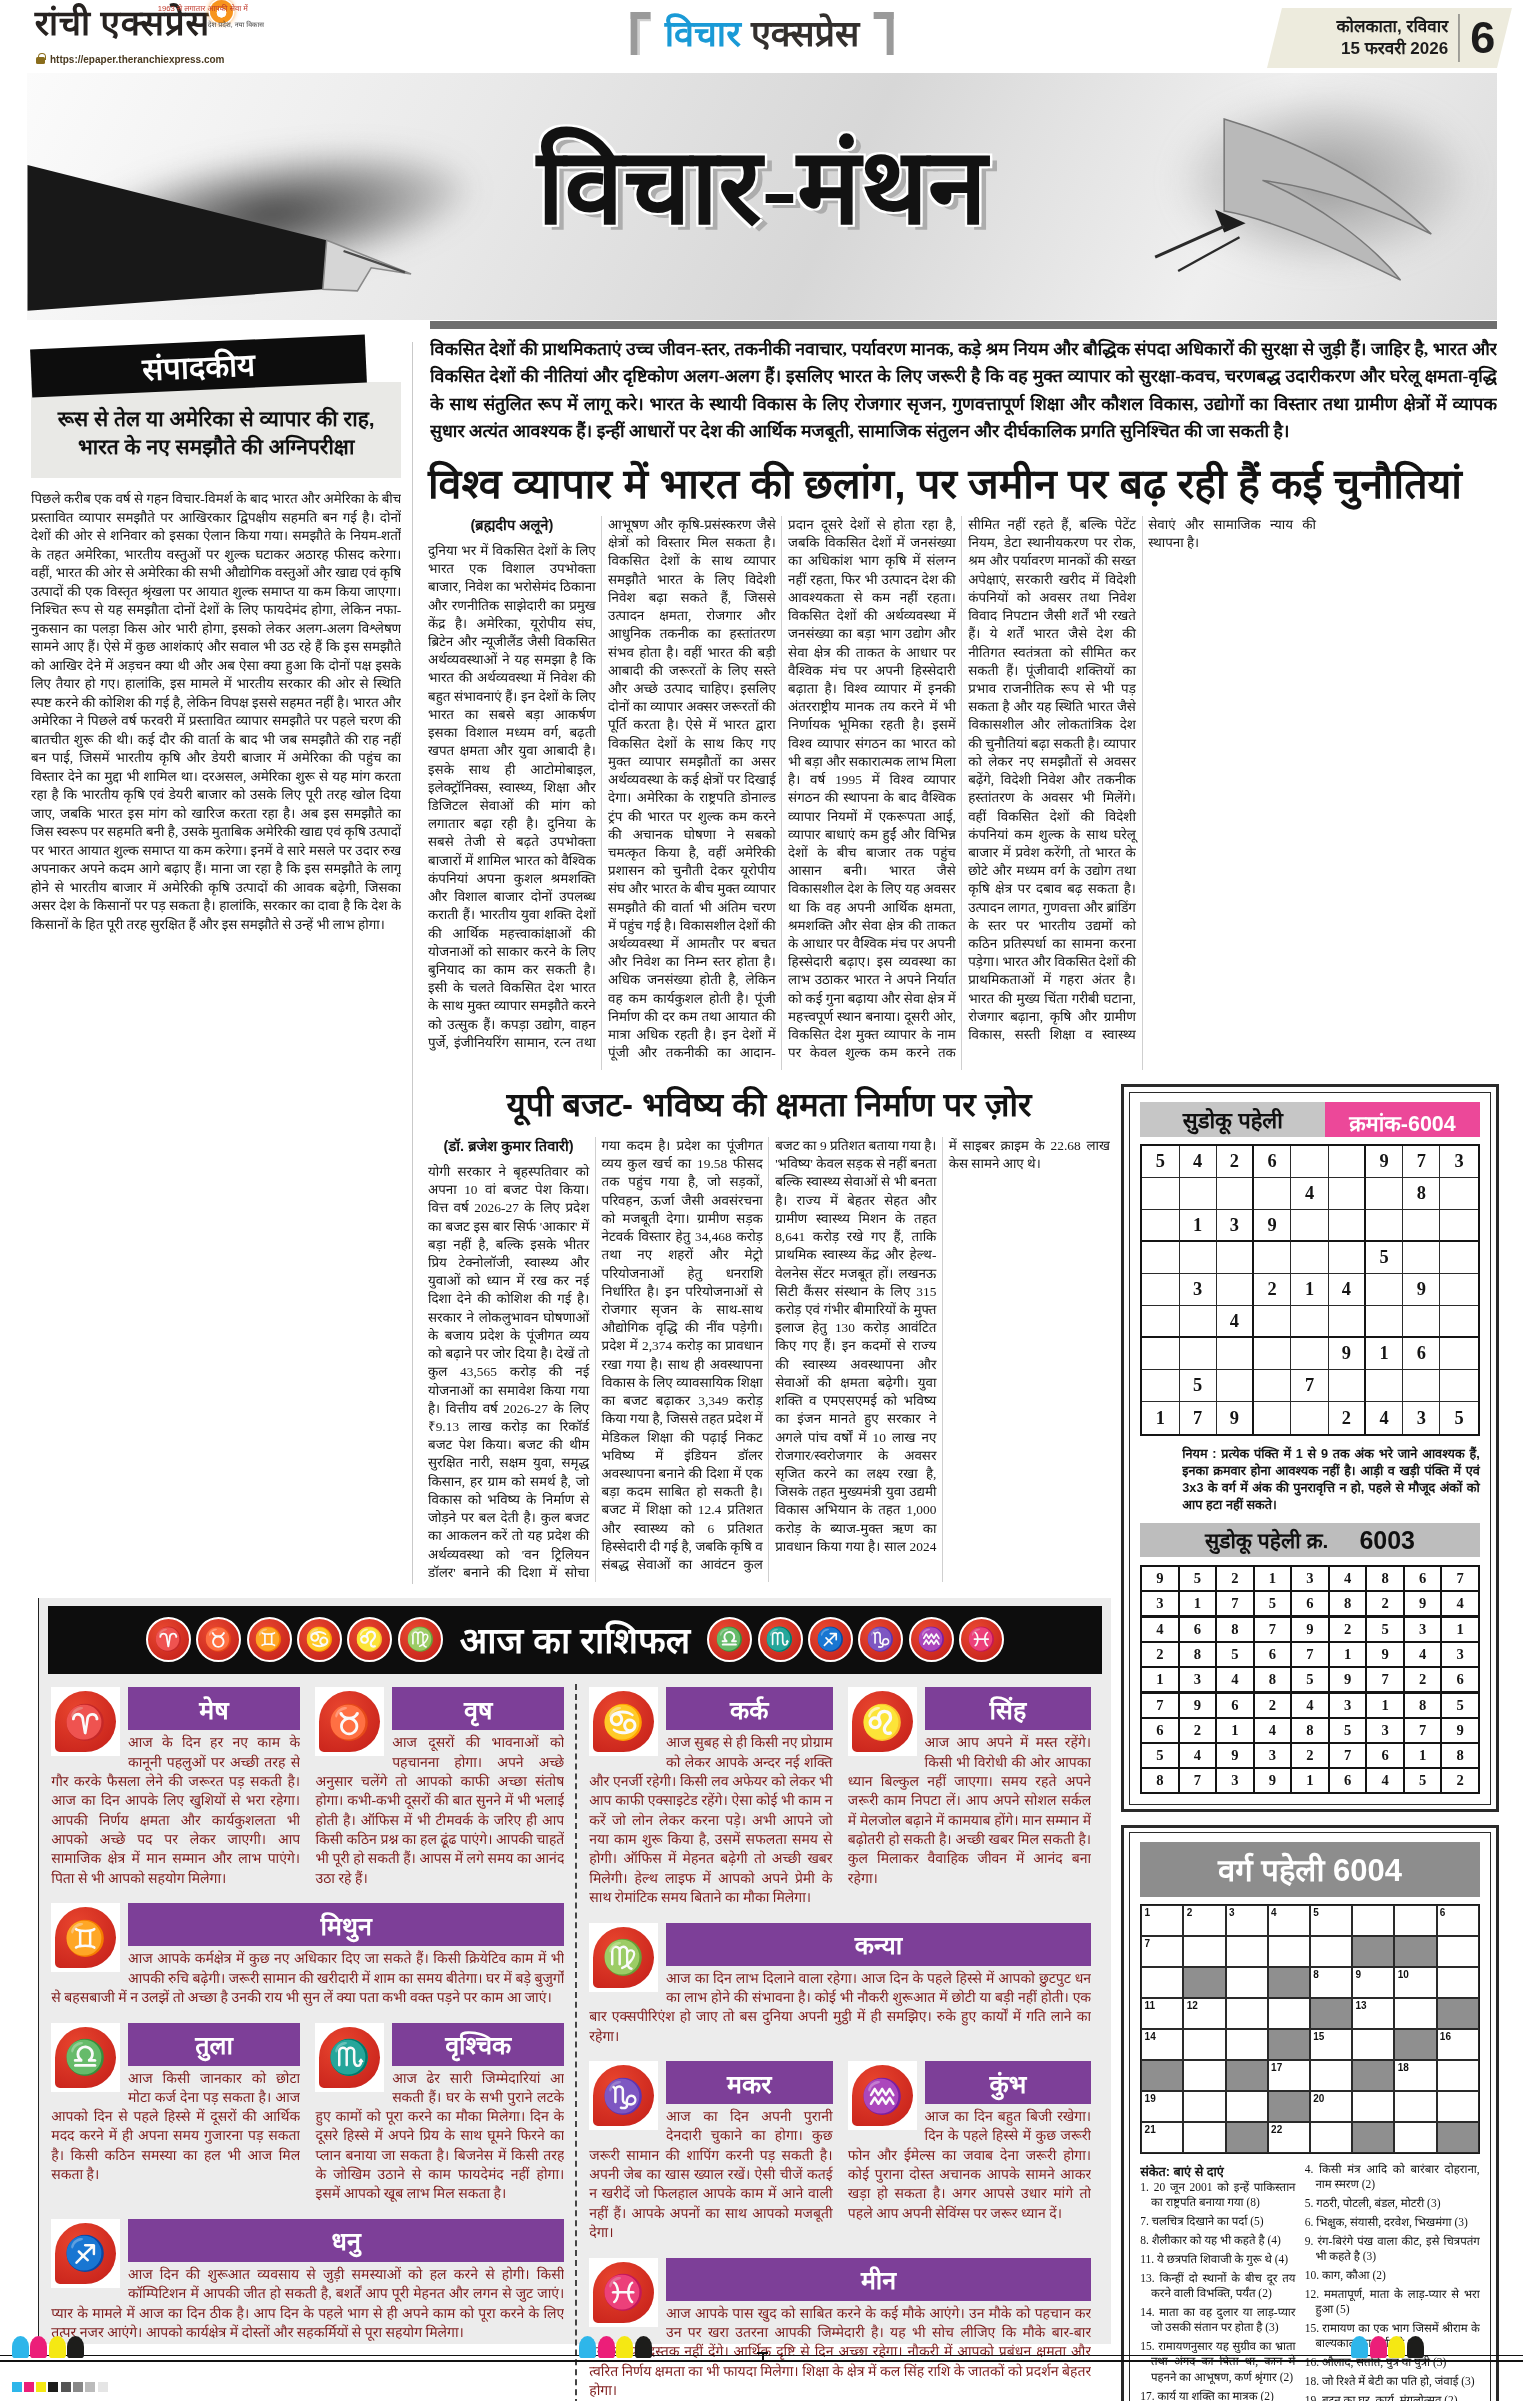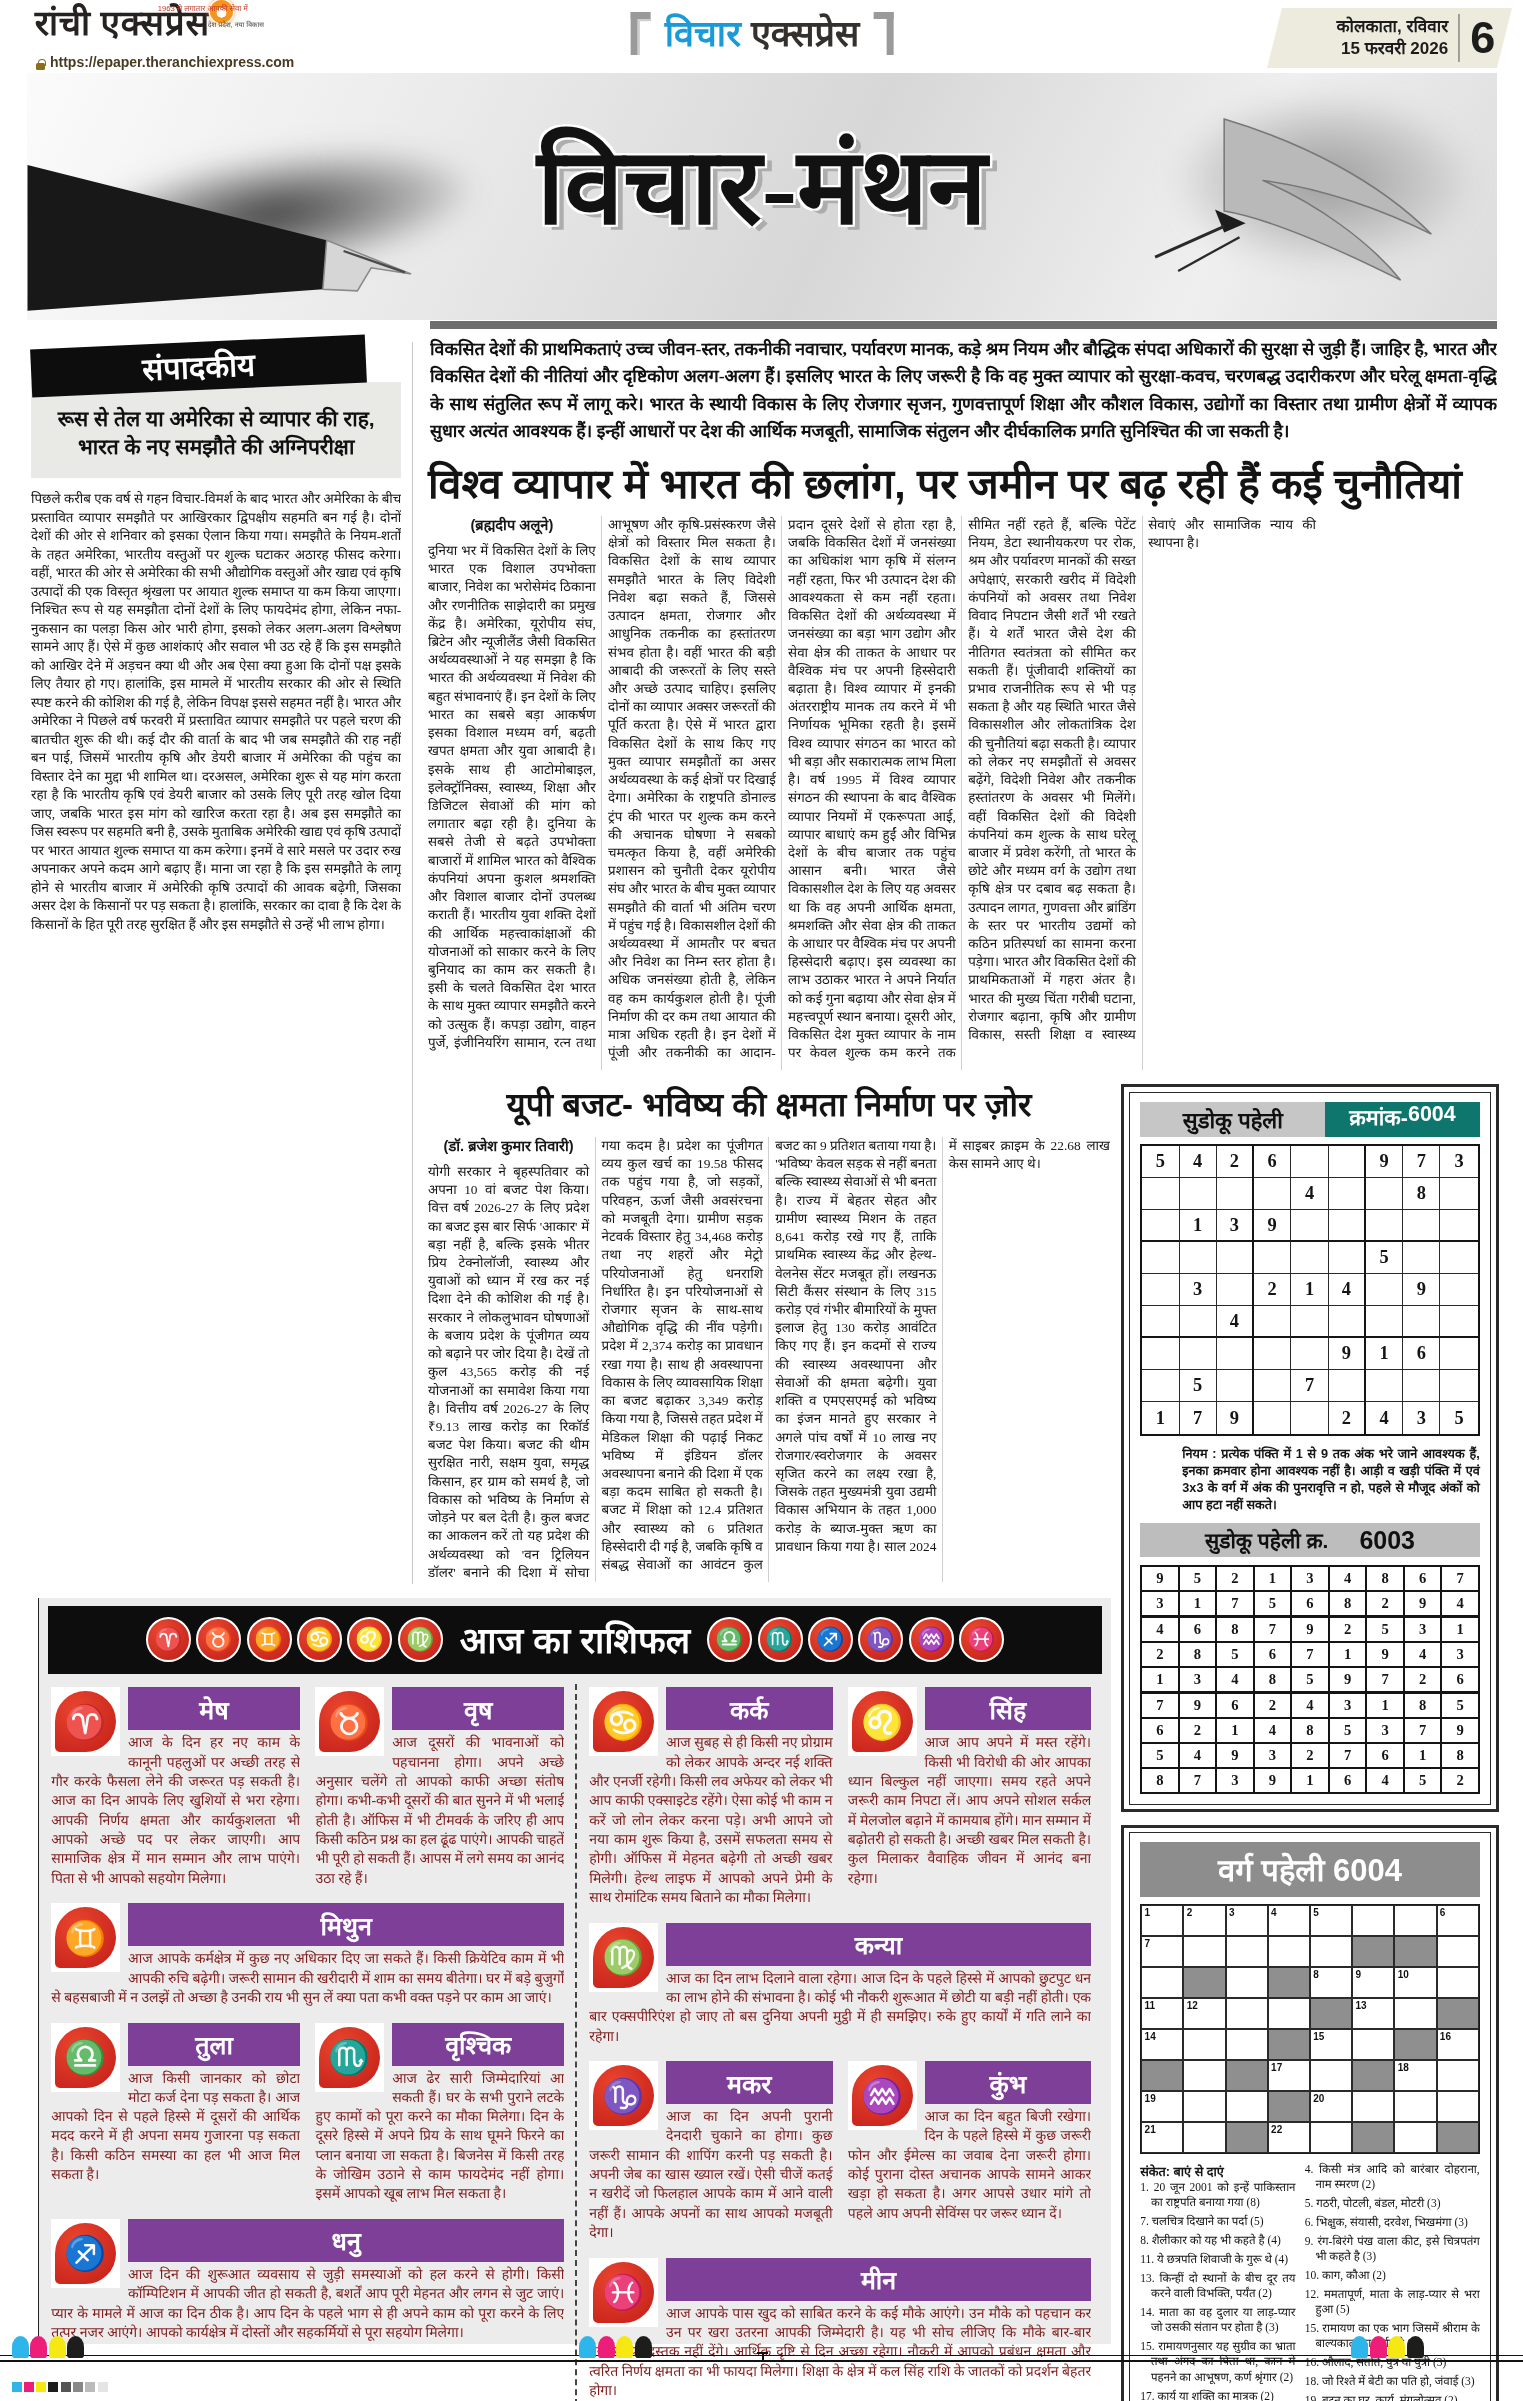--- a/index.html
+++ b/index.html
@@ -9,21 +9,21 @@
 
   
   #header { position:absolute; left:27px; top:4.6px; width:1470px; height:66px; }
   #logo-block { position:absolute; left:7.7px; top:1.5px; }
   #logo-title { font-size:35px; font-weight:900; color:#262220; letter-spacing:0.8px; line-height:1; font-family:"Liberation Serif",serif; }
   #logo-sun { display:inline-block; width:23px; height:23px; border-radius:50%; vertical-align:top;
     background:radial-gradient(circle at 50% 55%, #ffffff 0 28%, #f7941d 30% 70%, #f26522 100%);
     box-shadow:0 0 0 1.5px #fff, 0 0 4.6px 1.5px rgba(247,148,29,.8); position:relative; top:-6.1px; }
   #logo-tagline { position:absolute; left:123px; top:-3.1px; font-size:7.7px; color:#c0392b; white-space:nowrap; }
   #logo-sub { position:absolute; right:-31px; bottom:12.3px; font-size:7px; color:#444; }
-  #logo-url { position:absolute; left:1.5px; top:48px; font-size:14px; font-weight:700; color:#4a3a20; display:flex; align-items:flex-end; gap:4.6px; }
+  #logo-url { position:absolute; left:1.5px; top:48px; font-size:10px; font-weight:700; color:#4a3a20; display:flex; align-items:flex-start; gap:4.6px; }
   .padlock { display:inline-block; width:9.2px; height:7px; background:#8a6d1d; border-radius:1.5px; position:relative; margin-top:3.1px; }
   .padlock:before { content:""; position:absolute; left:1.5px; top:-4.6px; width:6.1px; height:6.1px; border:1.5px solid #8a6d1d; border-bottom:none; border-radius:3.8px 3.8px 0 0; }
   #edition-title { position:absolute; left:50%; top:10.7px; transform:translateX(-50%); white-space:nowrap; font-size:36px; font-weight:900; line-height:1; }
   #edition-title .blue { color:#1a9ad6; }
   #edition-title .dark { color:#33302e; }
   .bracket { display:inline-block; width:20px; height:43px; vertical-align:middle; position:relative; top:-3.1px; }
   .bracket.l { border-top:7px solid #9a9a9a; border-left:7px solid #9a9a9a; box-shadow:3.8px 3.8px 0 -1.5px #cfcfcf inset; margin-right:14px; }
   .bracket.r { border-top:7px solid #9a9a9a; border-right:7px solid #9a9a9a; margin-left:14px; }
   #date-box { position:absolute; right:0; top:3.1px; width:230px; height:60px; background:#edebdd; transform:skewX(-14deg); transform-origin:bottom right; }
   #date-inner { transform:skewX(14deg); height:100%; display:flex; align-items:center; justify-content:flex-end; gap:10.7px; padding-right:9.2px; }
@@ -63,21 +63,21 @@
   #budget-body { position:absolute; left:428px; top:1137px; width:682px; height:445px; overflow:hidden;
     column-count:4; column-gap:12.3px; column-rule:0.8px solid #cfcfcf; column-fill:auto;
     font-family:"Liberation Serif",serif; font-size:13.4px; line-height:1.36; text-align:justify; color:#161616; }
 
   
   #puzzles { position:absolute; left:1121px; top:1084px; width:378px; }
   .pz-box { border:3.8px solid #2a2a2a; padding:4.6px; background:#fff; }
   .pz-inner { border:1.5px solid #2a2a2a; padding:9.2px 10.7px; }
   #sudoku-head { display:flex; height:35px; }
   #su-title { flex:1.2; background:#c6c6c6; color:#101010; font-size:22px; font-weight:900; display:flex; align-items:center; justify-content:center; }
-  #su-numbar { flex:1; background:#0f766e; color:#fff; font-size:21.5px; font-weight:900; display:flex; align-items:flex-start; justify-content:center; gap:0; }
+  #su-numbar { flex:1; background:#ec4899; color:#fff; font-size:21.5px; font-weight:900; display:flex; align-items:flex-end; justify-content:center; gap:0; }
   #su-puzzle { display:grid; grid-template-columns:repeat(9,1fr); border:2.3px solid #141414; margin-top:7.7px; }
   .su-cell { height:32px; display:flex; align-items:center; justify-content:center; font:700 18.4px "Liberation Serif",serif; border-right:0.8px solid #2b2b2b; border-bottom:0.8px solid #2b2b2b; }
   .su-cell.tr { border-right:2.3px solid #141414; }
   .su-cell.tb { border-bottom:2.3px solid #141414; }
   .su-cell:nth-child(9n) { border-right:none; }
   .su-cell:nth-child(n+73) { border-bottom:none; }
   #su-rules { margin-top:9.2px; font-size:12.7px; font-weight:700; line-height:1.35; text-align:justify; color:#151515;margin-left:42px; }
   #su-sol-head { display:flex; align-items:center; justify-content:center; gap:31px; background:#bdbdbd; height:34px; margin-top:9.2px; }
   #su-sol-title { font-size:21px; font-weight:900; color:#101010; }
   #su-sol-num { font-size:25px; font-weight:900; color:#101010; }

